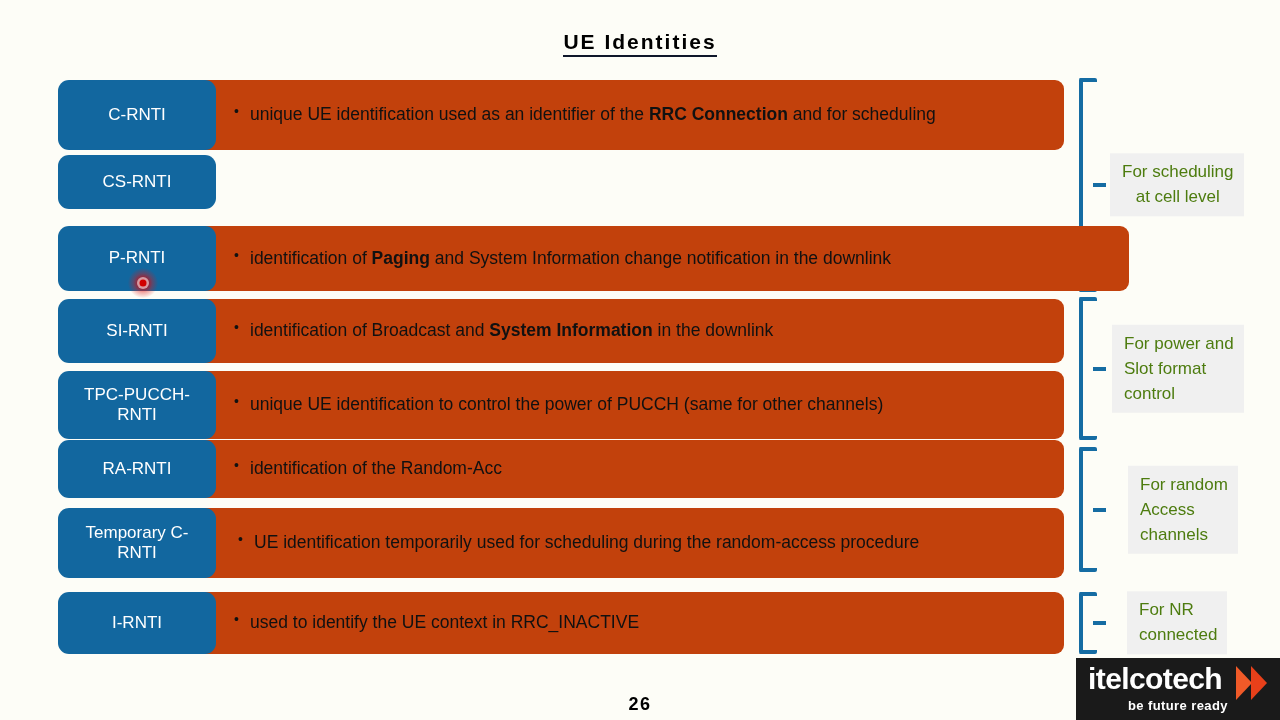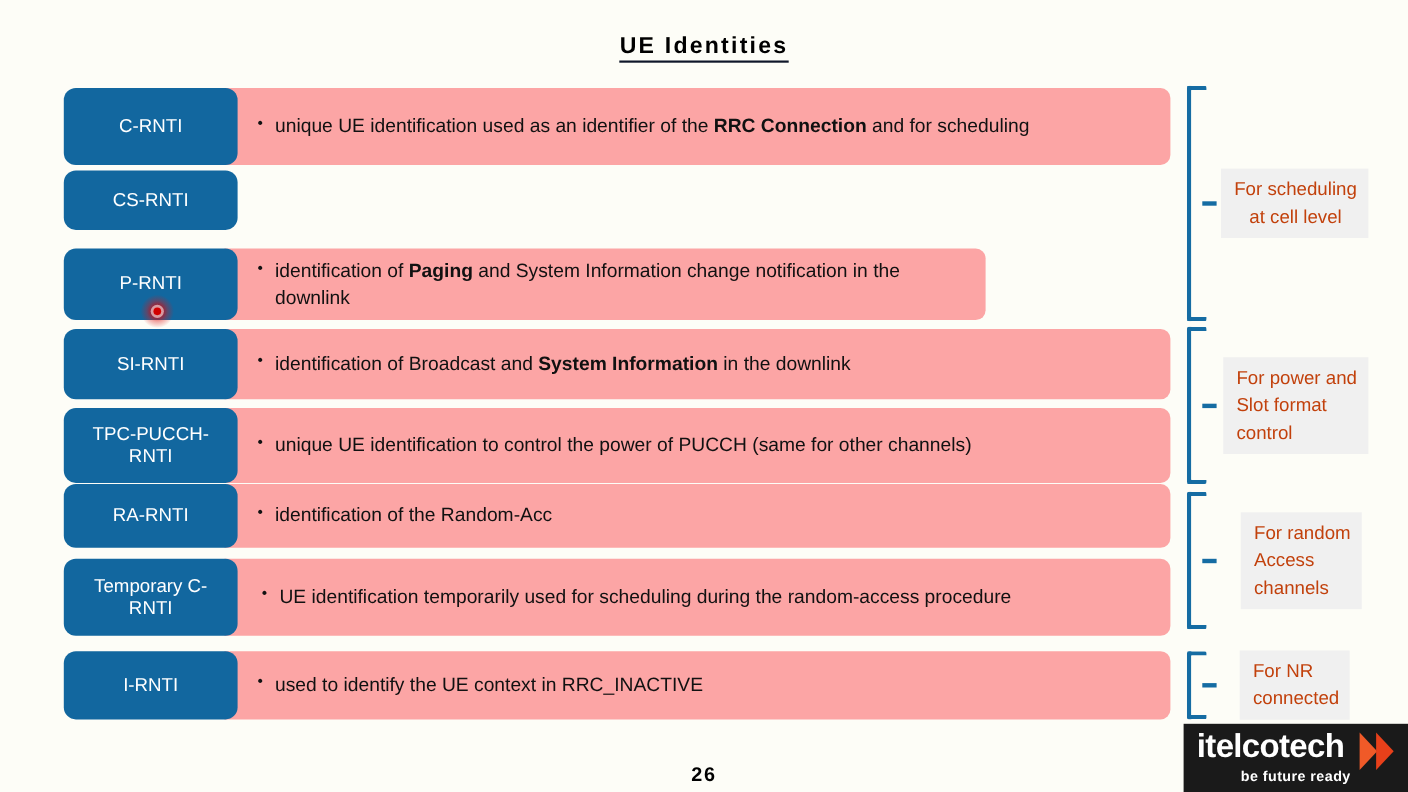--- a/index.html
+++ b/index.html
@@ -61,21 +61,21 @@
     text-align: center;
     font-size: 17px;
     line-height: 1.18;
     padding: 4px 8px;
     position: relative;
     z-index: 3;
   }
 
   .desc {
     flex: 1 1 auto;
-    background: #fca5a5;
+    background: #c2410c;
     border-top-right-radius: 9px;
     border-bottom-right-radius: 9px;
     display: flex;
     align-items: center;
     padding: 6px 14px 6px 18px;
     margin-left: -12px;
     padding-left: 30px;
     position: relative;
     z-index: 1;
   }
@@ -146,21 +146,21 @@
     width: 13px;
     height: 4px;
     background: #156ca3;
   }
   .group-label {
     position: absolute;
     left: 31px;
     top: 50%;
     transform: translateY(-50%);
     background: #f0f0f0;
-    color: #c2410c;
+    color: #4d7c0f;
     font-size: 17px;
     line-height: 1.48;
     padding: 6px 10px 7px 12px;
     white-space: pre-line;
   }
   .group-label.centered { text-align: center; }
 
   
   #page-number {
     position: absolute;
@@ -234,21 +234,21 @@
       <div class="bullet-line"><span>unique UE identification used as an identifier of the </span><b>RRC Connection</b><span> and for scheduling</span></div>
     </div>
   </div>
 
   <div class="row" style="top:155px; width:1006px; height:54px;">
     <div class="tag">
       <span>CS-RNTI</span>
     </div>
   </div>
 
-  <div class="row" style="top:226px; width:838px; height:65px;">
+  <div class="row" style="top:226px; width:1071px; height:65px;">
     <div class="tag">
       <span>P-RNTI</span>
     </div>
     <div class="desc">
       <div class="bullet-line"><span>identification of </span><b>Paging</b><span> and System Information change notification in the downlink</span></div>
     </div>
   </div>
 
   <div class="row" style="top:299px; width:1006px; height:64px;">
     <div class="tag">

